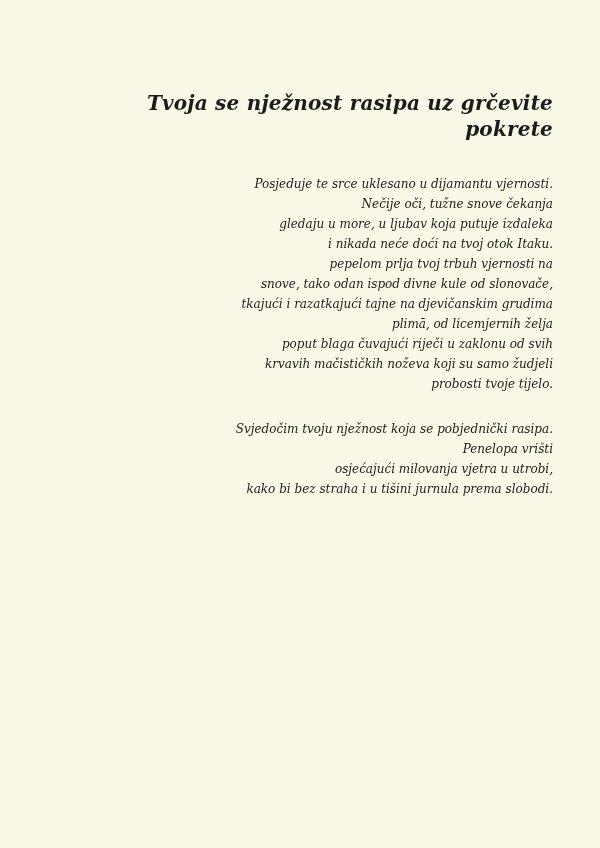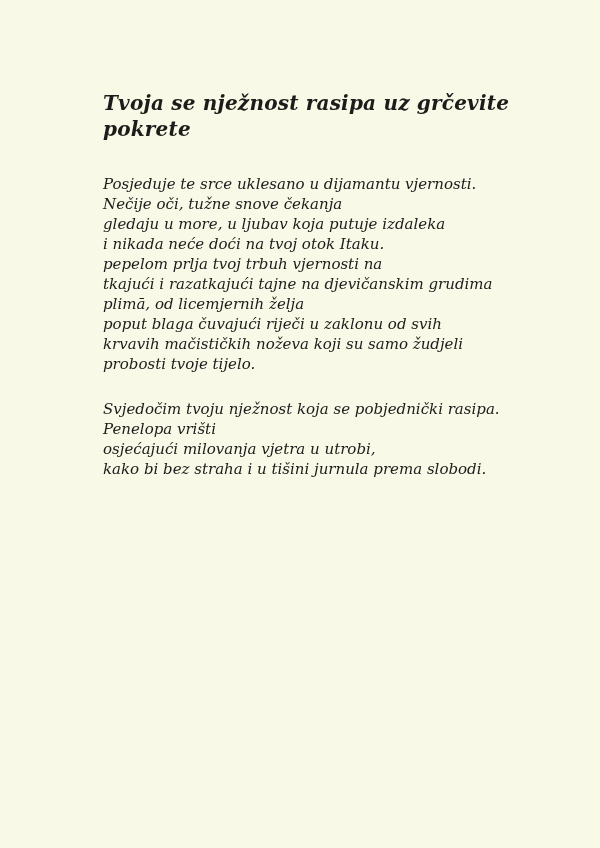--- a/index.html
+++ b/index.html
@@ -15,57 +15,59 @@
     position: relative;
     width: 600px;
     height: 848px;
     overflow: hidden;
   }
   .content {
     position: absolute;
     left: 103px;
     top: 90px;
     width: 450px;
+    text-align: right;
   }
   .poem-title {
     margin: 0 0 32px 0;
     font-size: 20px;
     line-height: 26px;
     font-weight: bold;
     font-style: italic;
     letter-spacing: 0.2px;
   }
   .stanza {
     margin: 0;
     padding: 0;
   }
   .stanza + .stanza {
     margin-top: 25px;
   }
   .line {
-    font-size: 15px;
+    font-size: 12px;
     line-height: 20px;
     font-style: italic;
     white-space: nowrap;
   }
 </style>
 </head>
 <body style="background: rgb(248, 249, 231); color: rgb(28, 28, 26);">
 
 <div class="page">
   <div class="content">
 
     <h1 class="poem-title">Tvoja se nježnost rasipa uz grčevite pokrete</h1>
 
     <div class="stanza">
       <div class="line">Posjeduje te srce uklesano u dijamantu vjernosti.</div>
       <div class="line">Nečije oči, tužne snove čekanja</div>
       <div class="line">gledaju u more, u ljubav koja putuje izdaleka</div>
       <div class="line">i nikada neće doći na tvoj otok Itaku.</div>
       <div class="line">pepelom prlja tvoj trbuh vjernosti na</div>
+      <div class="line">snove, tako odan ispod divne kule od slonovače,</div>
       <div class="line">tkajući i razatkajući tajne na djevičanskim grudima</div>
       <div class="line">plimā, od licemjernih želja</div>
       <div class="line">poput blaga čuvajući riječi u zaklonu od svih</div>
       <div class="line">krvavih mačističkih noževa koji su samo žudjeli</div>
       <div class="line">probosti tvoje tijelo.</div>
     </div>
 
     <div class="stanza">
       <div class="line">Svjedočim tvoju nježnost koja se pobjednički rasipa.</div>
       <div class="line">Penelopa vrišti</div>

